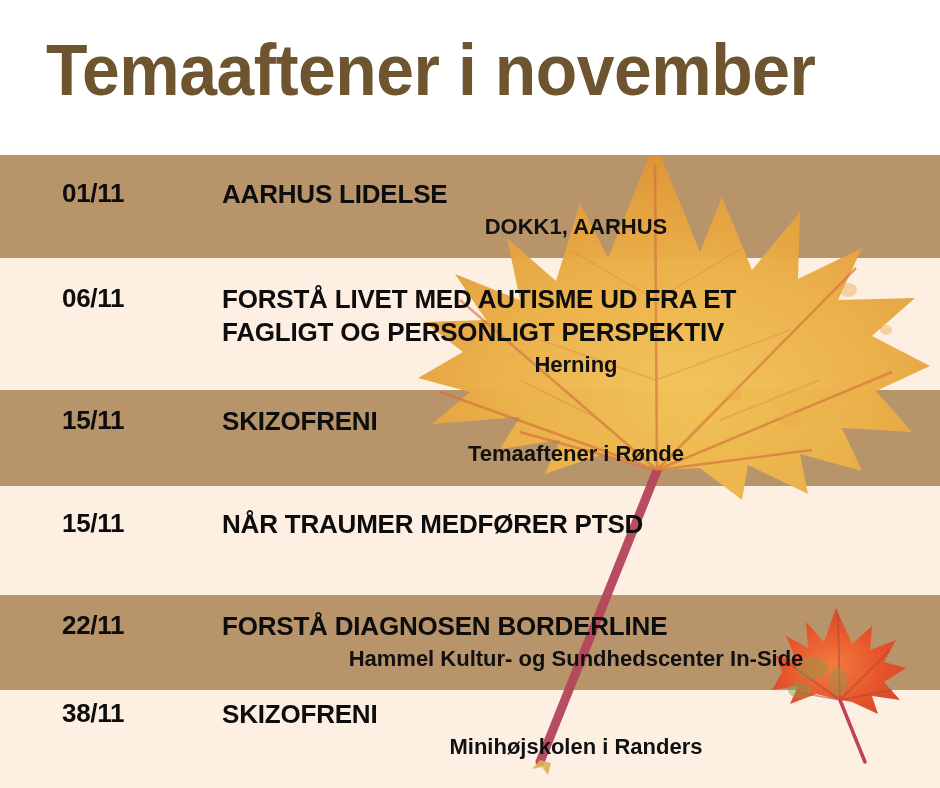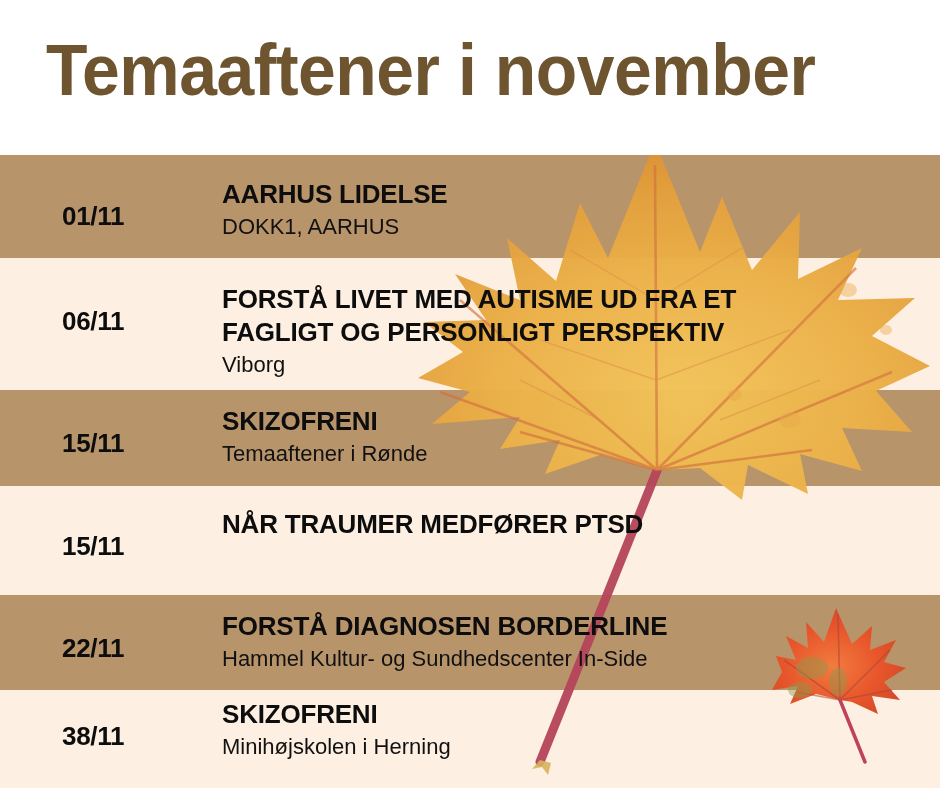--- a/index.html
+++ b/index.html
@@ -81,42 +81,42 @@
     align-items: flex-start;
   }
   .row-date {
     position: absolute;
     left: 62px;
     font-size: 26px;
     font-weight: 700;
     color: #0d0d0d;
     letter-spacing: -0.3px;
     white-space: nowrap;
-    margin-top: 23px;
   }
   .row-body {
     position: absolute;
     left: 222px;
     right: 10px;
   }
   .row-title {
     font-size: 26px;
     font-weight: 700;
     line-height: 33px;
     color: #0d0d0d;
     letter-spacing: -0.2px;
     white-space: pre-line;
   }
   .row-venue {
     font-size: 22px;
-    font-weight: 400;
+    font-weight: 700;
     line-height: 28px;
     color: #111111;
     letter-spacing: 0px;
     margin-top: 2px;
+    text-align: center;
   }
 </style>
 </head>
 <body>
 
 <div id="poster">
 
   <div id="bands">
     <div class="band tan" style="top:155px;height:103px;"></div>
     <div class="band cream" style="top:258px;height:132px;"></div>
@@ -214,21 +214,21 @@
         <div class="row-title">AARHUS LIDELSE</div>
         <div class="row-venue">DOKK1, AARHUS</div>
       </div>
     </div>
 
     <div class="row" style="top:283px;">
       <span class="row-date">06/11</span>
       <div class="row-body">
         <div class="row-title">FORSTÅ LIVET MED AUTISME UD FRA ET
 FAGLIGT OG PERSONLIGT PERSPEKTIV</div>
-        <div class="row-venue">Viborg</div>
+        <div class="row-venue">Herning</div>
       </div>
     </div>
 
     <div class="row" style="top:405px;">
       <span class="row-date">15/11</span>
       <div class="row-body">
         <div class="row-title">SKIZOFRENI</div>
         <div class="row-venue">Temaaftener i Rønde</div>
       </div>
     </div>
@@ -245,21 +245,21 @@
       <div class="row-body">
         <div class="row-title">FORSTÅ DIAGNOSEN BORDERLINE</div>
         <div class="row-venue">Hammel Kultur- og Sundhedscenter In-Side</div>
       </div>
     </div>
 
     <div class="row" style="top:698px;">
       <span class="row-date">38/11</span>
       <div class="row-body">
         <div class="row-title">SKIZOFRENI</div>
-        <div class="row-venue">Minihøjskolen i Herning</div>
+        <div class="row-venue">Minihøjskolen i Randers</div>
       </div>
     </div>
 
   </div>
 
   <div id="header">
     <div id="poster-title">Temaaftener i november</div>
   </div>
 
 </div>

